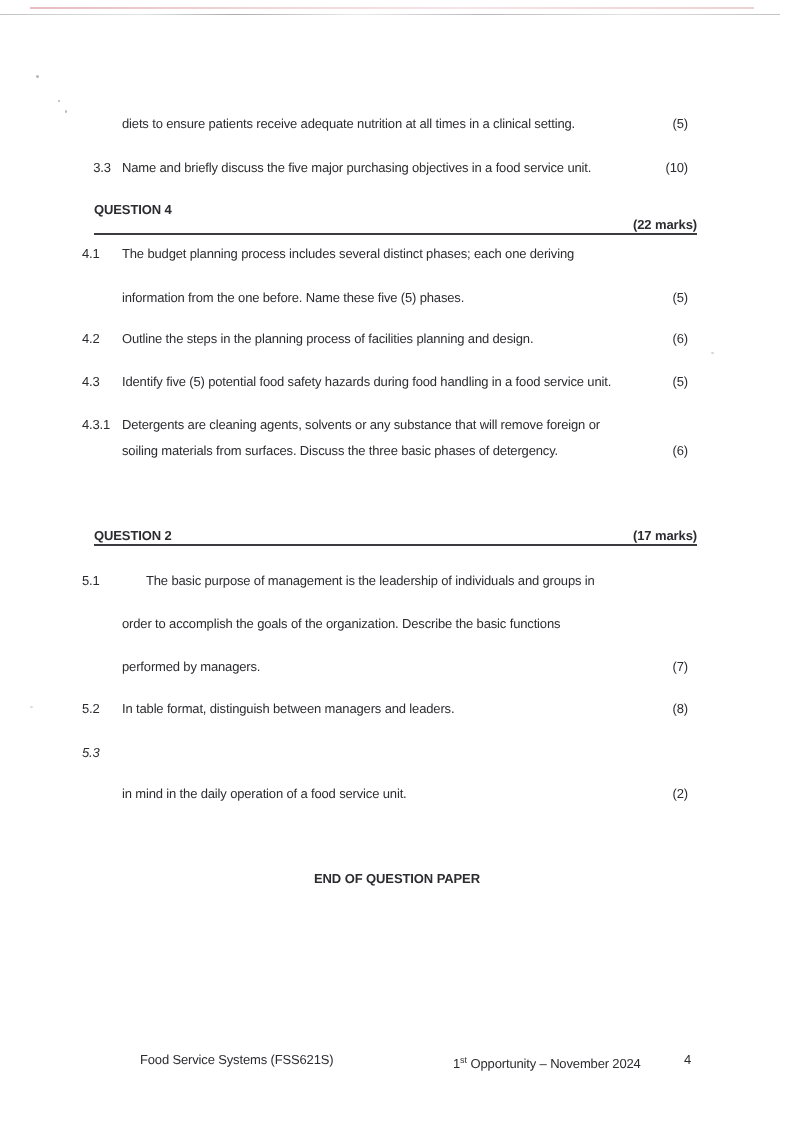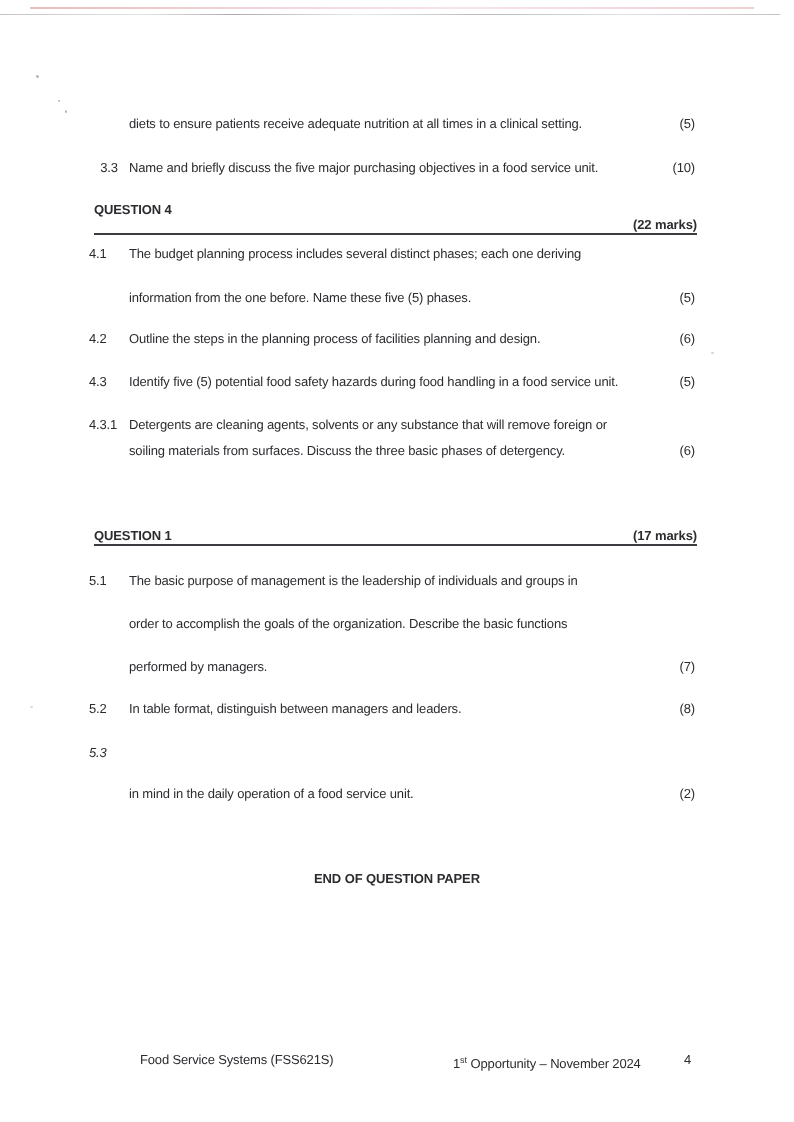--- a/index.html
+++ b/index.html
@@ -30,21 +30,21 @@
     top: 14px; left: 0; width: 780px; height: 1px;
     background: linear-gradient(90deg,
       rgba(120,120,120,0.45) 0%, rgba(120,120,120,0.2) 18%,
       rgba(90,90,90,0.5) 30%, rgba(120,120,120,0.15) 46%,
       rgba(100,100,100,0.45) 62%, rgba(140,140,140,0.25) 80%,
       rgba(120,120,120,0.45) 100%);
   }
   .speck { position: absolute; background: rgba(90,90,95,0.45); border-radius: 50%; }
 
   .line {
-    position: absolute; left: 89px; width: 606px;
+    position: absolute; left: 82px; width: 606px;
     display: flex; align-items: baseline;
     line-height: 18px; white-space: nowrap;
   }
   .num  { flex: 0 0 40px; }
   .text.indent { margin-left: 40px; }
   .marks { margin-left: auto; padding-left: 10px; }
 
   .header-line {
     position: absolute; left: 94px; width: 603px;
     display: flex; align-items: baseline;
@@ -117,25 +117,25 @@
   <div class="line" style="top:416px;">
     <span class="num">4.3.1</span>
     <span class="text">Detergents are cleaning agents, solvents or any substance that will remove foreign or</span>
   </div>
   <div class="line" style="top:442px;">
     <span class="text indent">soiling materials from surfaces. Discuss the three basic phases of detergency.</span>
     <span class="marks">(6)</span>
   </div>
 
   <div class="header-line" style="top:528px;">
-    <span>QUESTION 1</span>
+    <span>QUESTION 2</span>
     <span class="marks">(17 marks)</span>
   </div>
 
-  <div class="line" style="top:572px;">
+  <div class="line" style="top:572px;gap:24px;">
     <span class="num">5.1</span>
     <span class="text">The basic purpose of management is the leadership of individuals and groups in</span>
   </div>
   <div class="line" style="top:615px;">
     <span class="text indent">order to accomplish the goals of the organization. Describe the basic functions</span>
   </div>
   <div class="line" style="top:658px;">
     <span class="text indent">performed by managers.</span>
     <span class="marks">(7)</span>
   </div>

